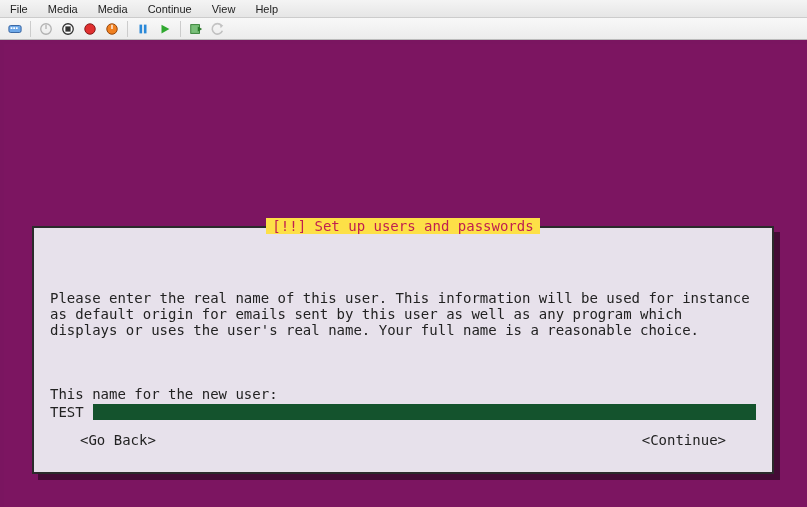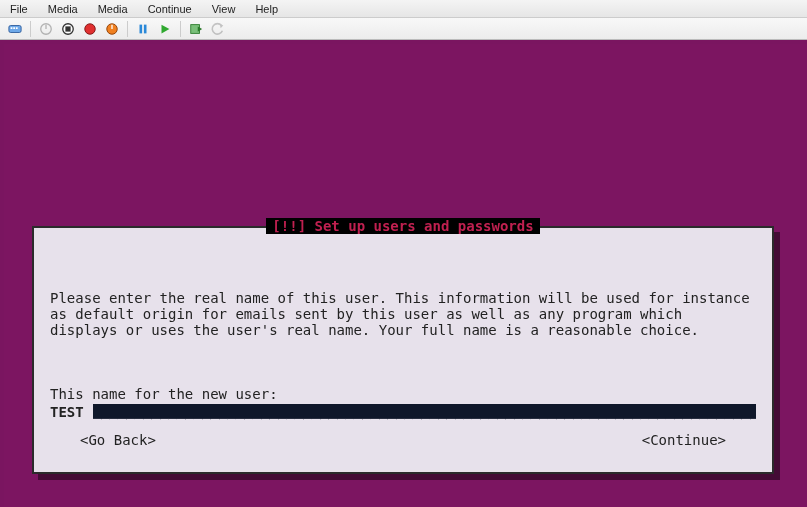--- a/index.html
+++ b/index.html
@@ -14,25 +14,25 @@
   .tb-btn svg { width: 14px; height: 14px; }
   .disabled { opacity: 0.45; }
   
   .vm-area { position: absolute; top: 40px; left: 0; width: 807px; height: 467px; background: #7a1560;  }
   .vm-inner { position: absolute; left: 4px; top: 4px; right: 0; bottom: 0; background: #7c1561; }
   
   
   .dlg-shadow { position: absolute; left: 34px; top: 188px; width: 742px; height: 248px; background: rgba(0,0,0,0.45); }
   .dlg { position: absolute; left: 28px; top: 182px; width: 742px; height: 248px; background: #e7e1eb; border: 2px solid #2b2b2b; font-family: "DejaVu Sans Mono","Liberation Mono",monospace; font-size: 14px; color: #222; }
   .dlg-title-row { position: absolute; top: -10px; width: 100%; text-align: center; }
-  .dlg-title { display: inline-block; background: #000000; padding: 0 6px; color: #c02050; font-family: "DejaVu Sans Mono",monospace; font-size: 14px; font-weight: bold; }
+  .dlg-title { display: inline-block; background: #fde047; padding: 0 6px; color: #c02050; font-family: "DejaVu Sans Mono",monospace; font-size: 14px; }
   .dlg-body { padding: 30px 16px 12px 16px; line-height: 16px; white-space: pre-wrap; }
   .dlg-body p { margin-bottom: 16px; }
   
-  .input-row { position: absolute; left: 16px; right: 16px; top: 176px; height: 16px; background: #0f172a; color: #fff; font-family: monospace; font-size: 14px; display: flex; align-items: center; font-weight: bold; }
+  .input-row { position: absolute; left: 16px; right: 16px; top: 176px; height: 16px; background: #14532d; color: #fff; font-family: monospace; font-size: 14px; display: flex; align-items: center; }
   .input-val { background: #e7e1eb; color: #222; padding: 0 0; }
   .cursor-blk { width: 9px; height: 16px; background: #e7e1eb; display:inline-block; }
   .underscore-fill { flex: 1; color: #e7e1eb; letter-spacing: 0; overflow: hidden; white-space: nowrap; font-size:14px; line-height:16px; }
   
   .btn-row { position: absolute; left: 0; right: 0; bottom: 24px; display: flex; justify-content: space-between; padding: 0 46px; font-family: monospace; font-size: 14px; color: #222; }
   .btn-row span { cursor: default; }
 </style>
 </head>
 <body>
 

